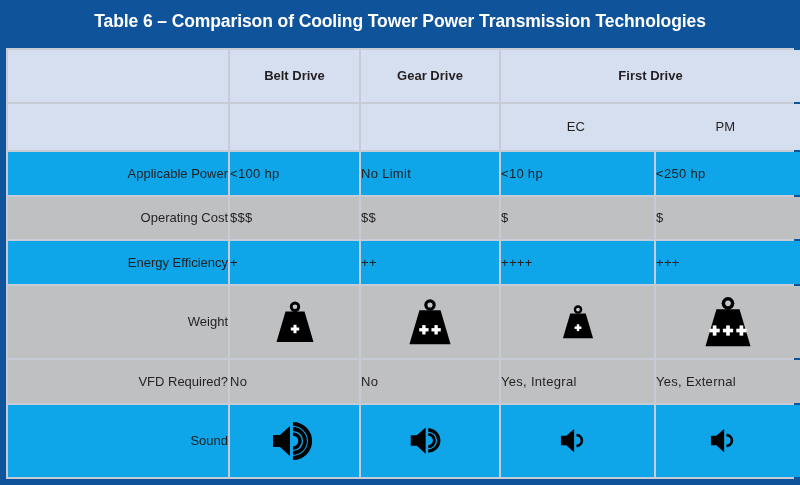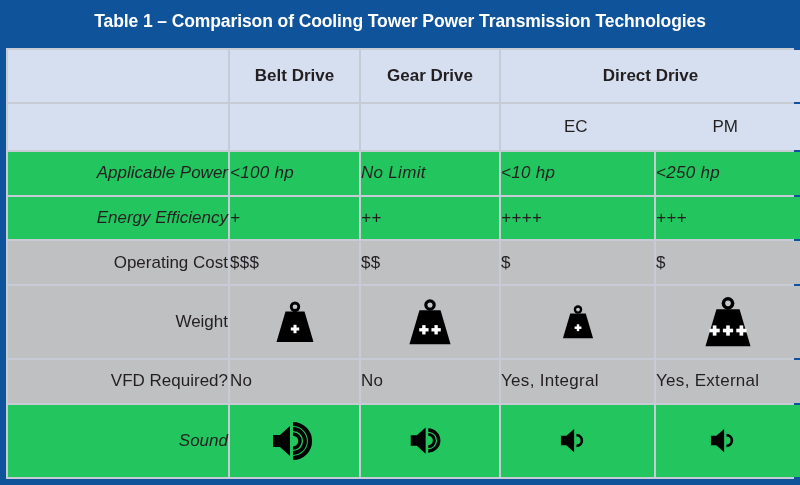--- a/index.html
+++ b/index.html
@@ -34,21 +34,21 @@
   table.tbl{
     border-collapse:separate;
     border-spacing:2px;
     width:788px;
     height:431px;
     table-layout:fixed;
   }
   table.tbl td{
     padding:0;
     vertical-align:middle;
-    font-size:17px;
+    font-size:13px;
     color:#231f20;
   }
 
   
   .hdr{
     background:#d6dff0;
     color:#123f8c;
     font-weight:bold;
     font-size:16px;
     text-align:center;
@@ -60,21 +60,21 @@
     font-weight:normal;
     font-size:15.5px;
     text-align:center;
   }
   .sub-split{
     display:flex;width:100%;
   }
   .sub-split > span{flex:1;text-align:center;}
 
   
-  .r-light{background:#22c55e;font-style:italic;}
+  .r-light{background:#0ea5e9;}
   .r-dark{background:#bfc0c2;}
 
   .lbl{
     text-align:right;
     padding-right:12px;
     font-size:14.5px;
     color:#231f20;
   }
   .val{
     text-align:left;
@@ -91,38 +91,38 @@
   .icon-cell svg{display:block;margin:0 auto;}
 
   
 </style>
 </head>
 <body>
 
 <div id="app">
 
   <div class="title-bar">
-    <div class="title">Table 1 – Comparison of Cooling Tower Power Transmission Technologies</div>
+    <div class="title">Table 6 – Comparison of Cooling Tower Power Transmission Technologies</div>
   </div>
 
   <div class="table-wrap">
     <table class="tbl">
       <colgroup>
         <col style="width:220px">
         <col style="width:129px">
         <col style="width:138px">
         <col style="width:153px">
         <col style="width:144px">
       </colgroup>
       <tbody>
         <tr style="height:40px">
           <td class="hdr-blank"></td>
           <td class="hdr">Belt Drive</td>
           <td class="hdr">Gear Drive</td>
-          <td class="hdr" colspan="2">Direct Drive</td>
+          <td class="hdr" colspan="2">First Drive</td>
         </tr>
         <tr style="height:36px">
           <td class="hdr-blank"></td>
           <td class="hdr-blank"></td>
           <td class="hdr-blank"></td>
           <td class="hdr-sub" colspan="2">
             <div class="sub-split">
               <span>EC</span>
               <span>PM</span>
             </div>
@@ -130,32 +130,32 @@
         </tr>
 
       <tr style="height: 33px;">
             <td class="lbl r-light">Applicable Power</td>
             <td class="val r-light">&lt;100 hp</td>
             <td class="val r-light">No Limit</td>
             <td class="val r-light">&lt;10 hp</td>
             <td class="val r-light">&lt;250 hp</td>
           </tr>
           <tr style="height: 33px;">
+            <td class="lbl r-dark">Operating Cost</td>
+            <td class="val r-dark">$$$</td>
+            <td class="val r-dark">$$</td>
+            <td class="val r-dark">$</td>
+            <td class="val r-dark">$</td>
+          </tr>
+          <tr style="height: 33px;">
             <td class="lbl r-light">Energy Efficiency</td>
             <td class="val r-light">+</td>
             <td class="val r-light">++</td>
             <td class="val r-light">++++</td>
             <td class="val r-light">+++</td>
-          </tr>
-          <tr style="height: 33px;">
-            <td class="lbl r-dark">Operating Cost</td>
-            <td class="val r-dark">$$$</td>
-            <td class="val r-dark">$$</td>
-            <td class="val r-dark">$</td>
-            <td class="val r-dark">$</td>
           </tr>
           <tr style="height: 56px;">
             <td class="lbl r-dark">Weight</td>
             <td class="val r-dark icon-cell">
               <svg viewBox="0 0 54 46" width="54" height="46" aria-hidden="true">
     <path d="M27 2.5 a5.2 5.2 0 0 1 0 10.4 a5.2 5.2 0 0 1 0 -10.4 z" fill="#000"></path>
     <circle cx="27" cy="7.7" r="2.3" fill="#c6c7c9"></circle>
     <path d="M17.5 12.5 L36.5 12.5 L45.5 43 L8.5 43 Z" fill="#000"></path>
     <rect x="22.8" y="28.5" width="8.4" height="3" fill="#fff"></rect>
                 <rect x="25.5" y="25.8" width="3" height="8.4" fill="#fff"></rect>

